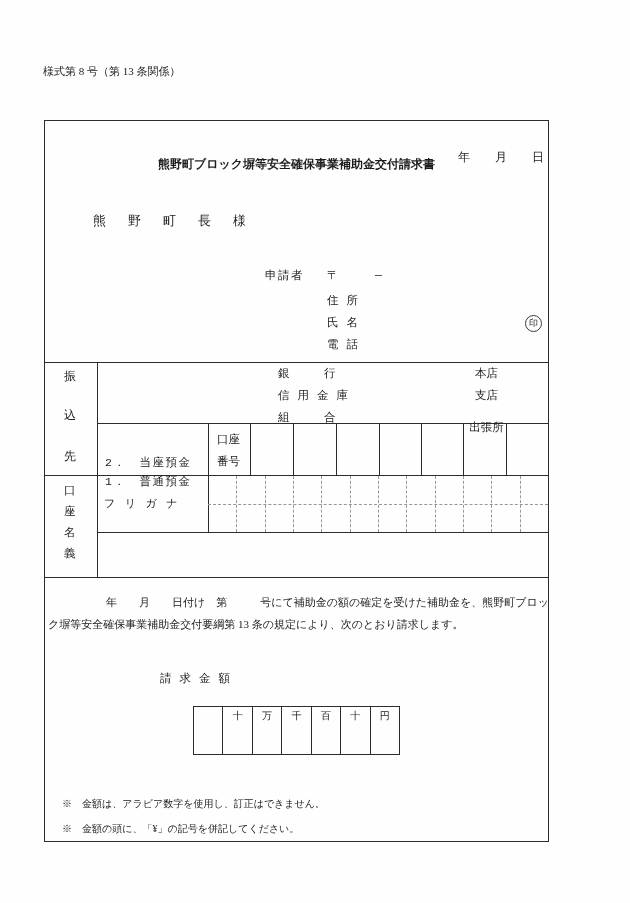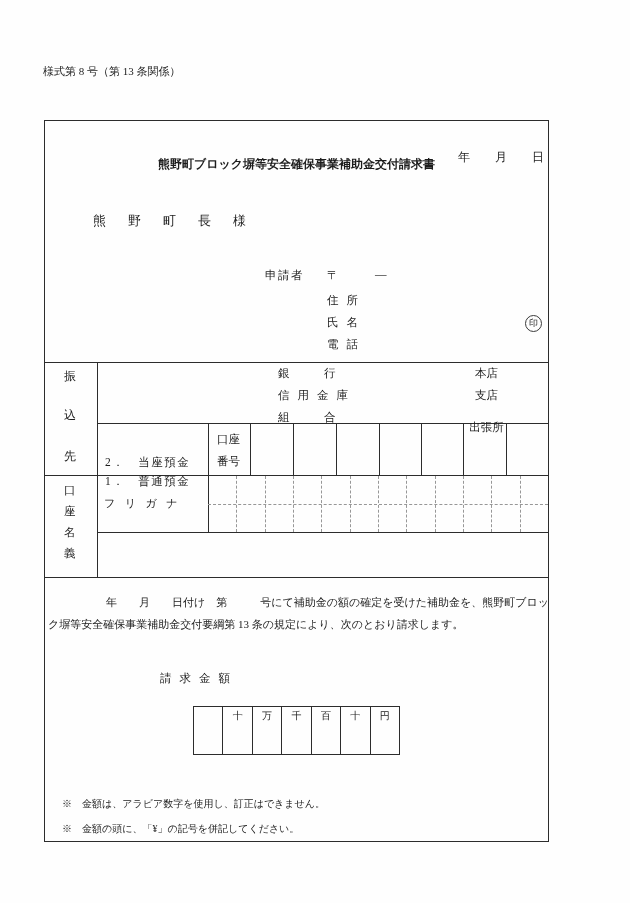--- a/index.html
+++ b/index.html
@@ -13,21 +13,21 @@
   }
   .abs{position:absolute;white-space:nowrap;}
   .form-box{
     position:absolute;left:44px;top:120px;width:505px;height:722px;
     border:1.5px solid #2c2c2c;box-sizing:border-box;background:transparent;
   }
   .hline{position:absolute;height:1px;background:#2c2c2c;}
   .vline{position:absolute;width:1px;background:#2c2c2c;}
   .dvline{position:absolute;width:0;border-left:1px dashed #979797;}
   .dhline{position:absolute;height:0;border-top:1px dashed #979797;}
-  .fs10{font-size:10px;} .fs11{font-size:11px;} .fs115{font-size:11.5px;}
+  .fs10{font-size:10px;} .fs11{font-size:11px;} .fs115{font-size:11.5px;font-family:Liberation Mono, monospace;}
   .fs12{font-size:12px;} .fs13{font-size:13px;}
   .bold{font-weight:bold;}
   .ls1{letter-spacing:1.5px;}
   .ls8{letter-spacing:8px;}
   .ls9{letter-spacing:9.5px;}
   .ls22{letter-spacing:22px;}
   .ls25{letter-spacing:25px;margin-top:19px;}
   .title-line{left:44px;top:156px;width:505px;text-align:center;}
   .seal{
     position:absolute;left:525px;top:315px;width:15px;height:15px;

